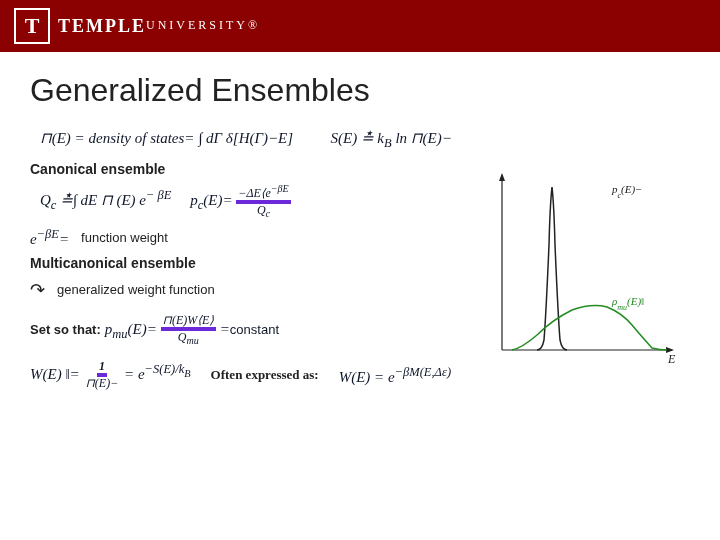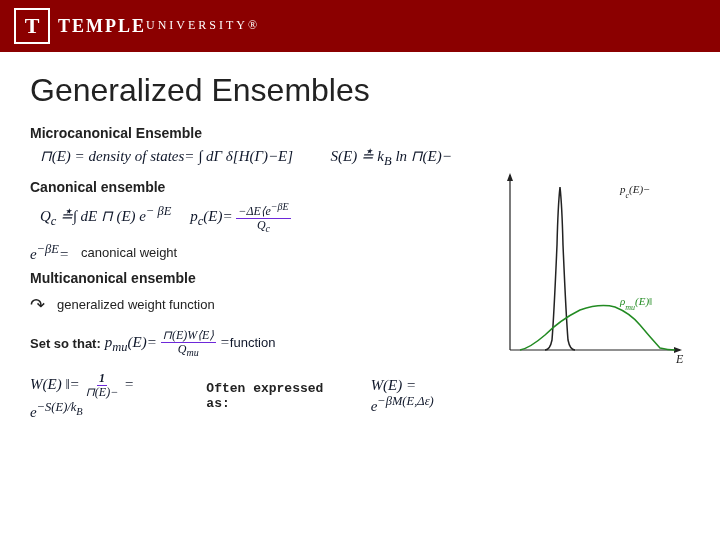--- a/index.html
+++ b/index.html
@@ -52,21 +52,21 @@
     }
     .logo-university {
       color: #fff;
       font-size: 12px;
       letter-spacing: 3px;
       line-height: 1.4;
     }
 
     
     .content {
-      padding: 20px 30px 10px 30px;
+      padding: 20px 38px 10px 30px;
     }
 
     .page-title {
       font-size: 32px;
       font-weight: normal;
       color: #222;
       margin-bottom: 16px;
       font-family: Arial, sans-serif;
     }
 
@@ -144,21 +144,21 @@
     }
 
     .set-so-that {
       font-family: Arial, sans-serif;
       font-size: 13px;
       font-weight: bold;
       color: #222;
     }
 
     .often-expressed {
-      font-family: Liberation Mono, monospace;
+      font-family: Liberation Serif, serif;
       font-size: 13px;
       font-weight: bold;
       color: #222;
     }
 
     .microcanon-section {
       margin-bottom: 10px;
     }
 
     .canon-section {
@@ -171,21 +171,21 @@
     }
 
     .math-frac {
       display: inline-flex;
       flex-direction: column;
       align-items: center;
       vertical-align: middle;
       font-size: 12px;
       line-height: 1.1;
     }
-    .math-frac .num { border-bottom: 1px solid #6d28d9; padding: 0 2px; }
+    .math-frac .num { border-bottom: 4px solid #6d28d9; padding: 0 2px; }
     .math-frac .den { padding: 0 2px; }
 
     .constant-text {
       font-family: Arial, sans-serif;
       font-style: normal;
       font-size: 13px;
     }
   </style>
 </head>
 <body>
@@ -202,21 +202,20 @@
   </div>
 </div>
 
 <div class="content">
   <h1 class="page-title">Generalized Ensembles</h1>
 
   <div class="main-layout">
     <div class="left-content">
 
       <div class="microcanon-section">
-        <div class="section-title">Microcanonical Ensemble</div>
         <div class="math-block">
           <span class="math-line">
             ⊓(E) = density of states= ∫ dΓ δ[H(Γ)−E]
             &nbsp;&nbsp;&nbsp;&nbsp;&nbsp;&nbsp;&nbsp;&nbsp;
             S(E) ≛ k<sub>B</sub> ln ⊓(E)−
           </span>
         </div>
       </div>
 
       <div class="canon-section">
@@ -228,41 +227,41 @@
             <span class="math-frac">
               <span class="num">−ΔE⟨e<sup>−βE</sup></span>
               <span class="den">Q<sub>c</sub></span>
             </span>
           </span>
         </div>
         <div class="row-inline">
           <span class="math-line">
             e<sup>−βE</sup>=
           </span>
-          <span class="canonical-weight-label">canonical weight</span>
+          <span class="canonical-weight-label">function weight</span>
         </div>
       </div>
 
       <div class="multicanon-section section-gap">
         <div class="row-inline">
           <div class="section-title">Multicanonical ensemble</div>
         </div>
         <div class="row-inline">
           <span class="arrow-curved">↷</span>
           <span class="canonical-weight-label">generalized weight function</span>
         </div>
         <div class="row-inline section-gap">
           <span class="set-so-that">Set so that:</span>
           <span class="math-line">
             p<sub>mu</sub>(E)﻿=
             <span class="math-frac">
               <span class="num">⊓(E)W⟨E⟩</span>
               <span class="den">Q<sub>mu</sub></span>
             </span>
-            =<span class="constant-text">function</span>
+            =<span class="constant-text">constant</span>
           </span>
         </div>
         <div class="bottom-row">
           <span class="math-line">
             W(E) ‖﻿=
             <span class="math-frac">
               <span class="num"><b>1</b></span>
               <span class="den">⊓(E)−</span>
             </span>
             = e<sup>−S(E)/k<sub>B</sub></sup>

